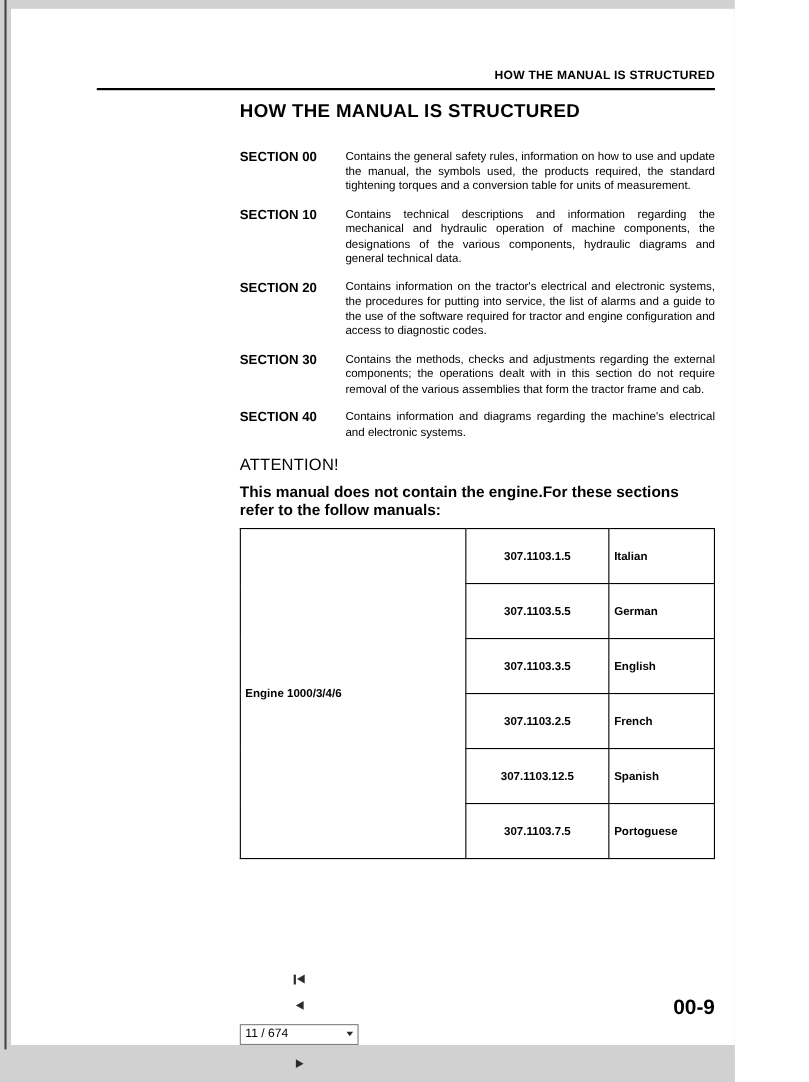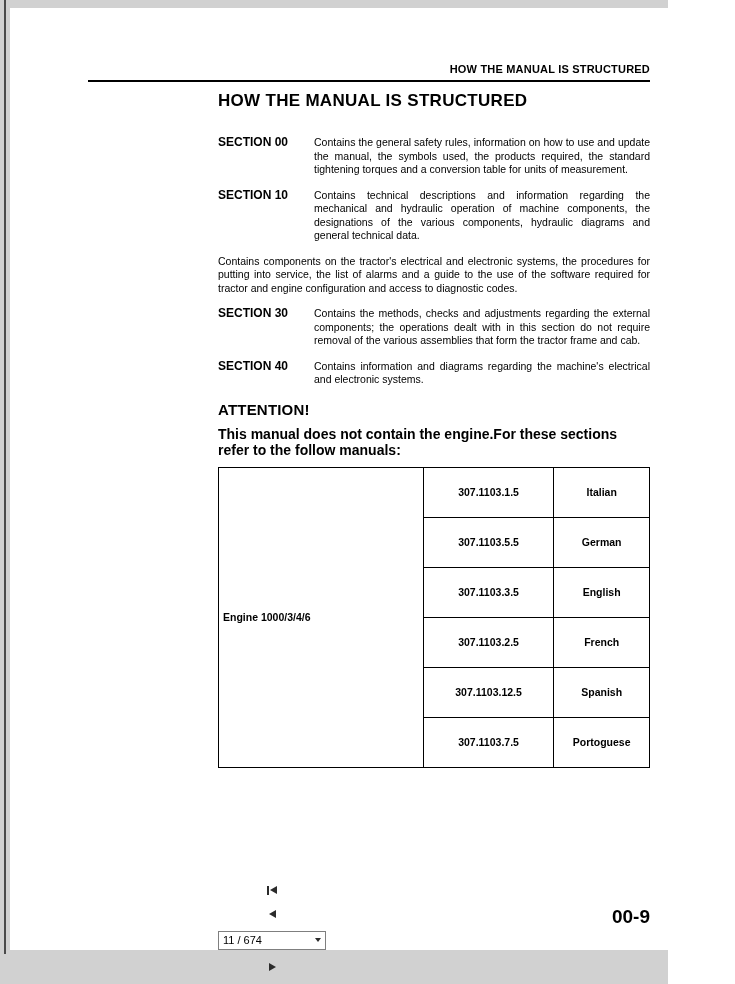--- a/index.html
+++ b/index.html
@@ -35,36 +35,36 @@
     position:absolute;top:128px;left:208px;right:79px;
   }
   .section-row{display:flex;margin-bottom:12px;}
   .section-label{
     flex:0 0 96px;font-size:12px;font-weight:bold;line-height:13.5px;
   }
   .section-text{
     flex:1;font-size:10.5px;line-height:13.5px;text-align:justify;
   }
   .attention-title{
-    margin:14px 0 8px 0;font-size:15px;font-weight:bold;letter-spacing:.2px;
+    margin:14px 0 8px 0;font-size:15px;font-weight:normal;letter-spacing:.2px;
   }
   .attention-text{
     font-size:14px;font-weight:bold;margin-bottom:9px;
   }
   table.manual-table{
     width:100%;border-collapse:collapse;table-layout:fixed;
   }
   table.manual-table td{
     border:1px solid #000;
     font-size:10.5px;font-weight:bold;
     height:17px;padding:16px 4px;
   }
   td.engine-cell{width:48.4%;text-align:left;}
   td.code-cell{width:30.1%;text-align:center;}
-  td.lang-cell{width:21.5%;text-align:center;}
+  td.lang-cell{width:21.5%;text-align:left;}
   .page-number{
     position:absolute;top:898px;right:79px;
     font-size:19px;font-weight:bold;
   }
   
   .toolbar{
     position:absolute;left:0;right:0;bottom:0;height:30px;
     background:#d1d1d1;
     display:flex;align-items:center;justify-content:center;
   }
@@ -118,21 +118,22 @@
         <div class="section-label">SECTION 00</div>
         <div class="section-text">Contains the general safety rules, information on how to use and update the manual, the symbols used, the products required, the standard tightening torques and a conversion table for units of measurement.</div>
       </div>
 
       <div class="section-row">
         <div class="section-label">SECTION 10</div>
         <div class="section-text">Contains technical descriptions and information regarding the mechanical and hydraulic operation of machine components, the designations of the various components, hydraulic diagrams and general technical data.</div>
       </div>
 
       <div class="section-row">
-        <div class="section-text">Contains components on the tractor's electrical and electronic systems, the procedures for putting into service, the list of alarms and a guide to the use of the software required for tractor and engine configuration and access to diagnostic codes.</div>
+        <div class="section-label">SECTION 20</div>
+        <div class="section-text">Contains information on the tractor's electrical and electronic systems, the procedures for putting into service, the list of alarms and a guide to the use of the software required for tractor and engine configuration and access to diagnostic codes.</div>
       </div>
 
       <div class="section-row">
         <div class="section-label">SECTION 30</div>
         <div class="section-text">Contains the methods, checks and adjustments regarding the external components; the operations dealt with in this section do not require removal of the various assemblies that form the tractor frame and cab.</div>
       </div>
 
       <div class="section-row">
         <div class="section-label">SECTION 40</div>
         <div class="section-text">Contains information and diagrams regarding the machine's electrical and electronic systems.</div>

